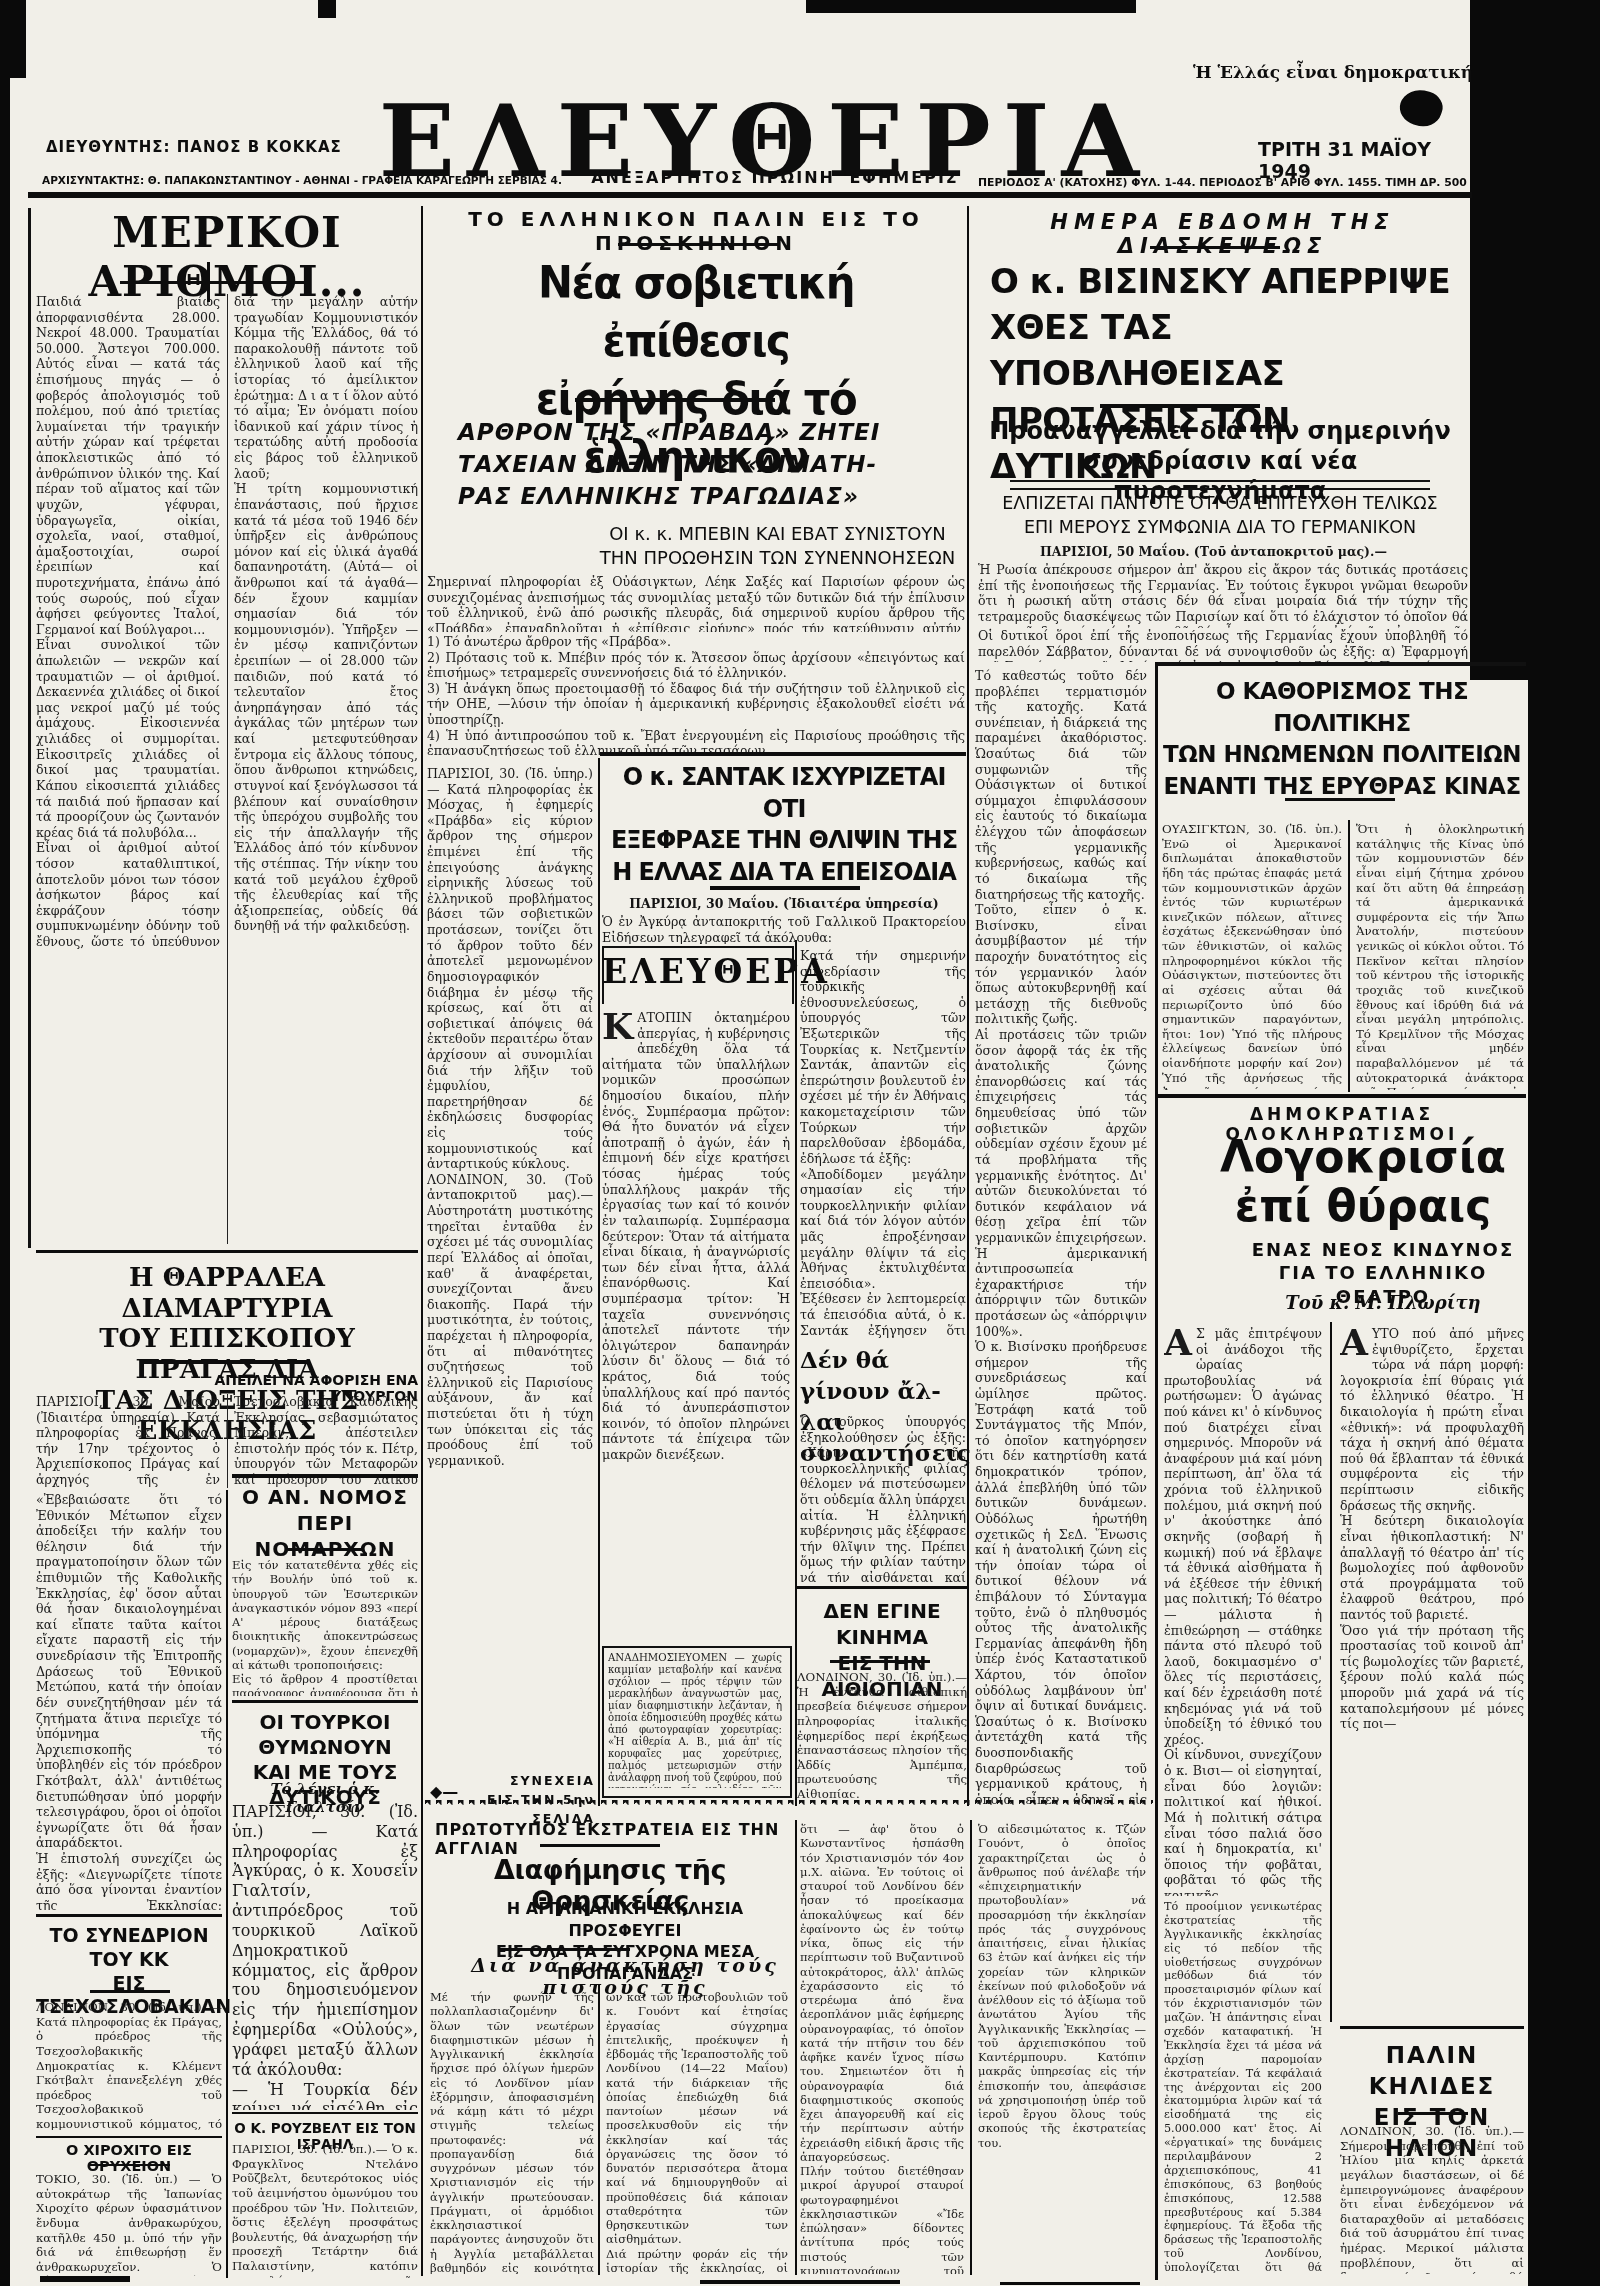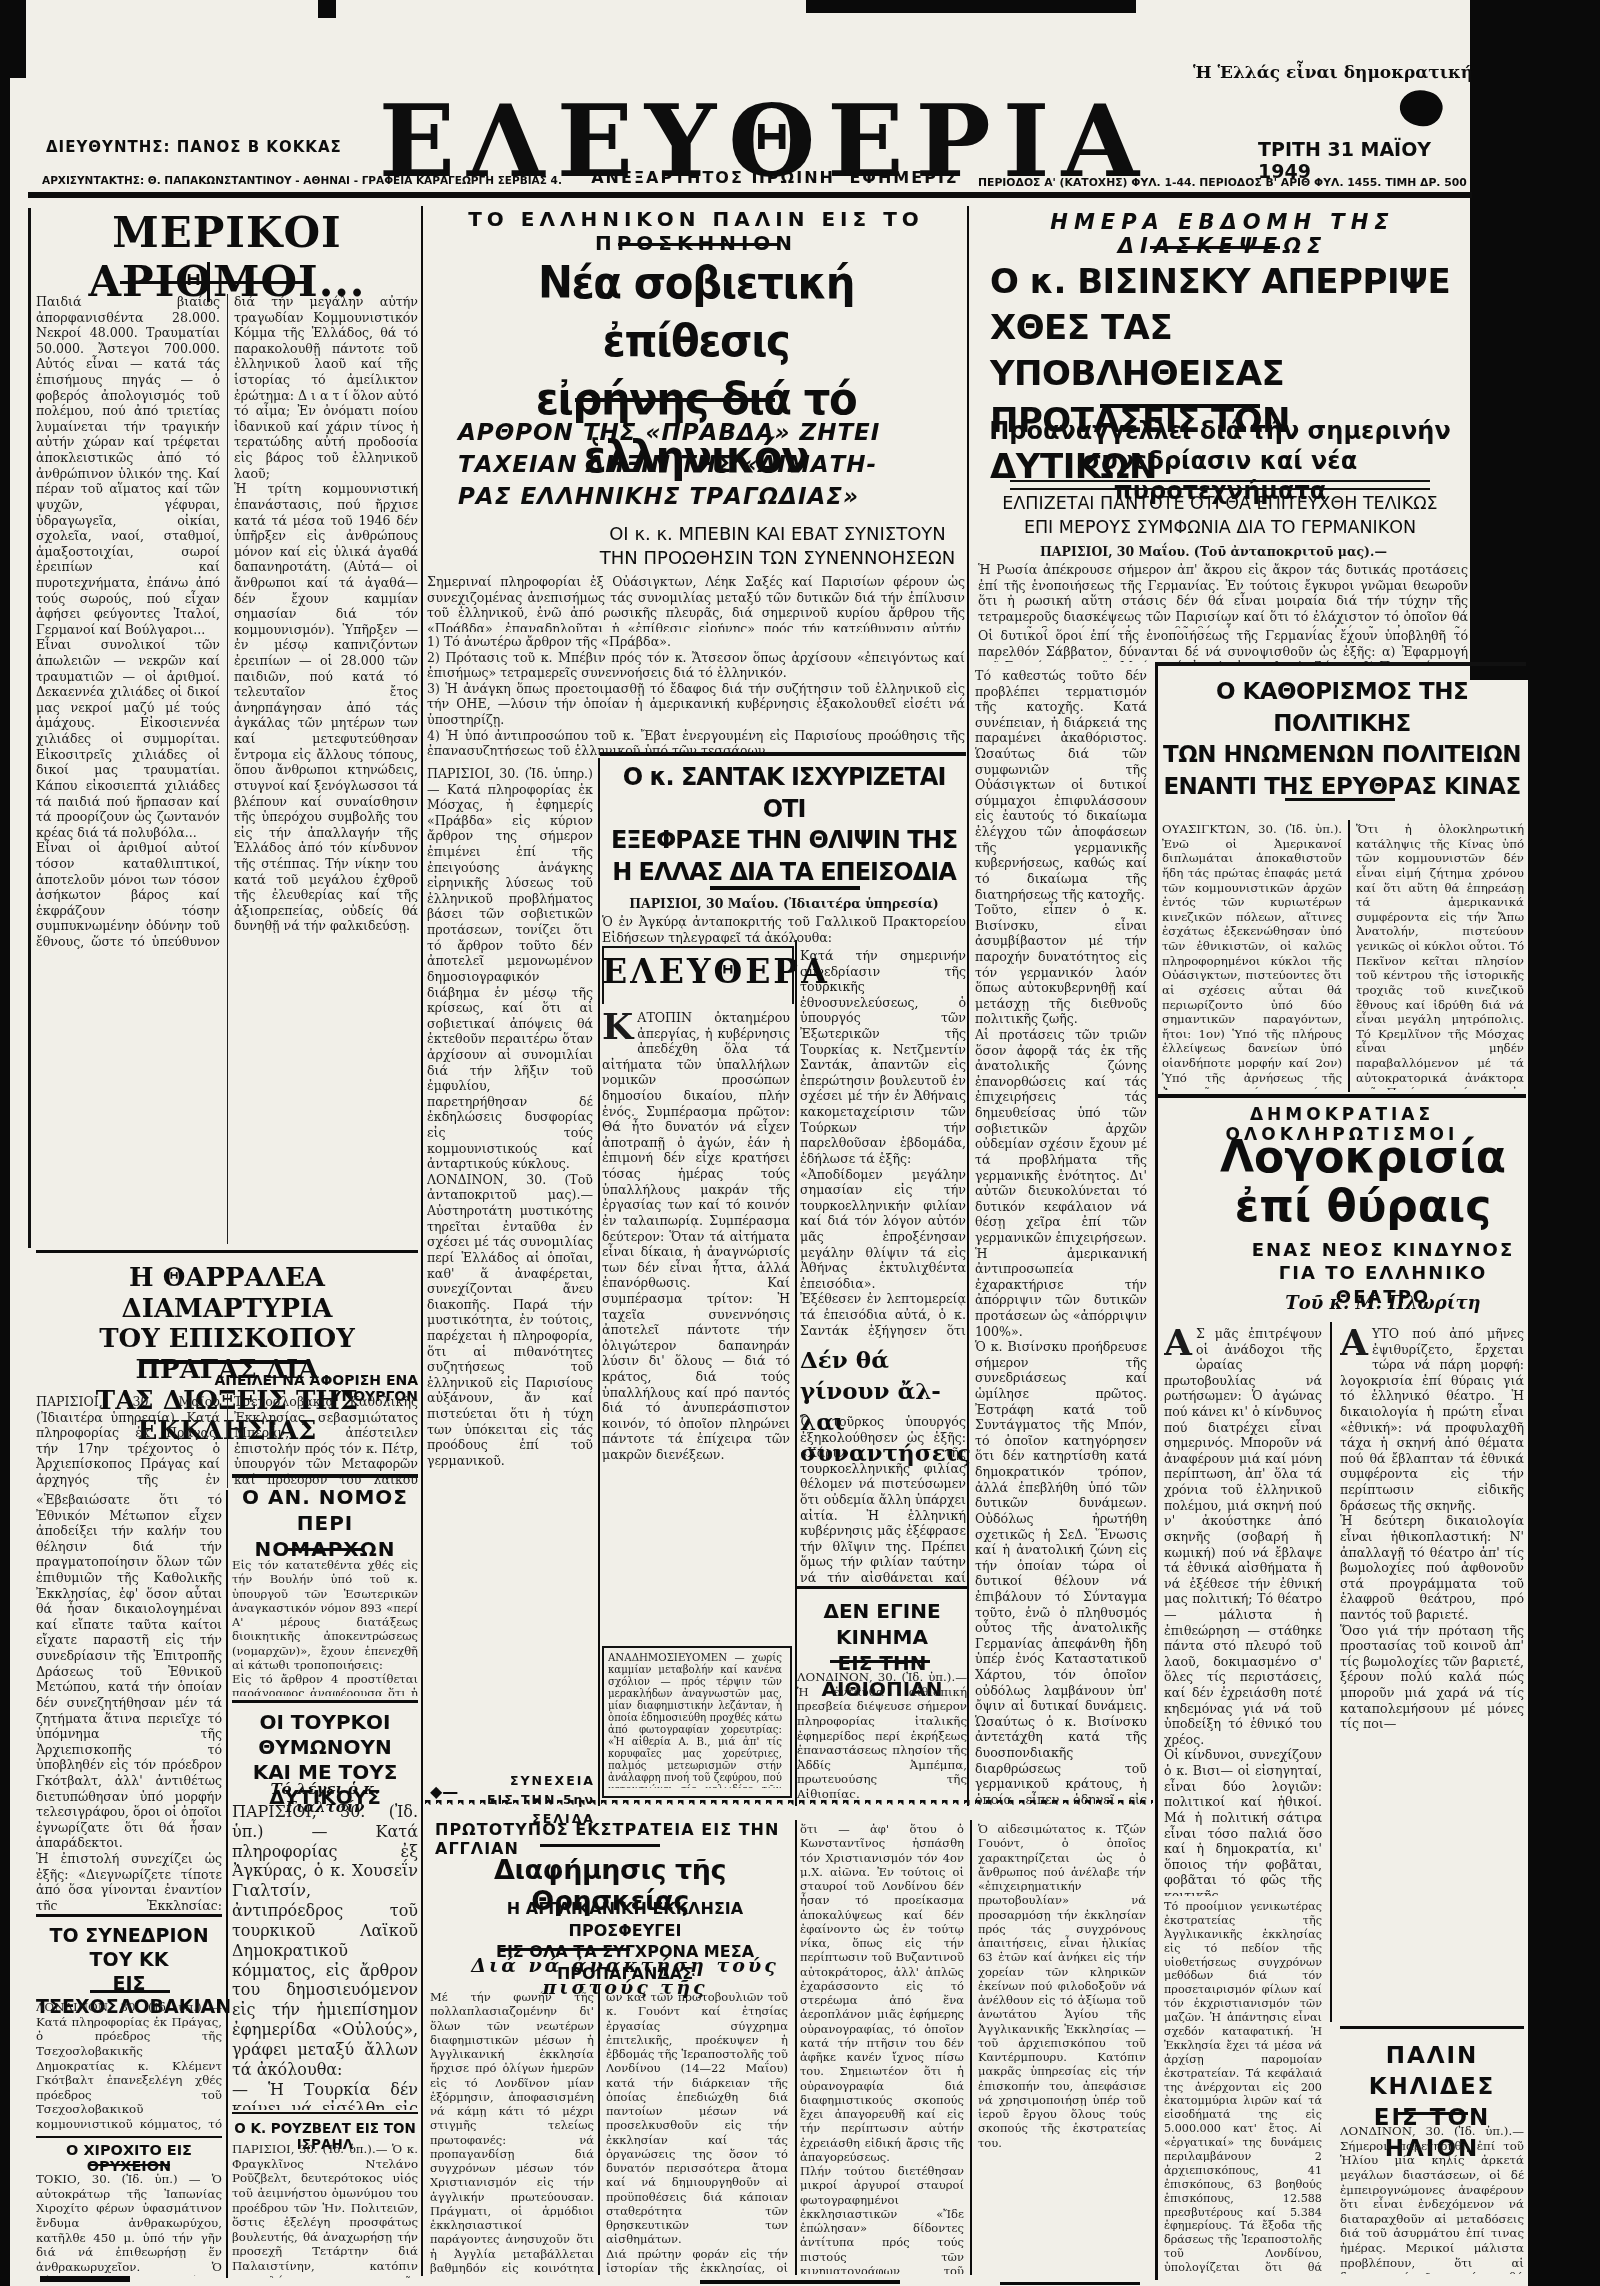--- a/index.html
+++ b/index.html
@@ -159,21 +159,21 @@
 <div class="abs rule" style="left:1150px;top:246px;width:130px;height:3px;"></div>
 <div class="abs h-sans pre" style="left:990px;top:258px;width:470px;font-size:34px;line-height:1.36;letter-spacing:-0.5px;">Ο κ. ΒΙΣΙΝΣΚΥ ΑΠΕΡΡΙΨΕ
 ΧΘΕΣ ΤΑΣ ΥΠΟΒΛΗΘΕΙΣΑΣ
 ΠΡΟΤΑΣΕΙΣ ΤΩΝ ΔΥΤΙΚΩΝ</div>
 <div class="abs rule" style="left:1100px;top:404px;width:160px;height:4px;"></div>
 <div class="abs h-sans ctr pre" style="left:985px;top:416px;width:470px;font-size:24px;line-height:1.25;">Προαναγγέλλει διά τήν σημερινήν
 συνεδρίασιν καί νέα πυροτεχνήματα</div>
 <div class="abs" style="left:1010px;top:480px;width:420px;height:6px;border-top:2px solid #111;border-bottom:2px solid #111;"></div>
 <div class="abs h-sans ctr pre" style="left:985px;top:492px;width:470px;font-size:17.5px;line-height:1.35;font-weight:normal;">ΕΛΠΙΖΕΤΑΙ ΠΑΝΤΟΤΕ ΟΤΙ ΘΑ ΕΠΙΤΕΥΧΘΗ ΤΕΛΙΚΩΣ
 ΕΠΙ ΜΕΡΟΥΣ ΣΥΜΦΩΝΙΑ ΔΙΑ ΤΟ ΓΕΡΜΑΝΙΚΟΝ</div>
-<div class="abs dateline" style="position:absolute;left:1040px;top:544px;width:400px;">ΠΑΡΙΣΙΟΙ, 30 Μαΐου. (Τοῦ ἀνταποκριτοῦ μας).—</div>
+<div class="abs dateline" style="position:absolute;left:1040px;top:544px;width:400px;">ΠΑΡΙΣΙΟΙ, 50 Μαΐου. (Τοῦ ἀνταποκριτοῦ μας).—</div>
 <div class="abs bt" style="left:978px;top:562px;width:490px;height:66px;">Ἡ Ρωσία ἀπέκρουσε σήμερον ἀπ' ἄκρου εἰς ἄκρον τάς δυτικάς προτάσεις ἐπί τῆς ἑνοποιήσεως τῆς Γερμανίας. Ἐν τούτοις ἔγκυροι γνῶμαι θεωροῦν ὅτι ἡ ρωσική αὕτη στάσις δέν θά εἶναι μοιραία διά τήν τύχην τῆς τετραμεροῦς διασκέψεως τῶν Παρισίων καί ὅτι τό ἐλάχιστον τό ὁποῖον θά καταστῇ δυνατόν νά ἐπιτευχθῇ θά εἶναι συμφωνία ἐπί τῆς οἰκονομικῆς ἑνότητος τῆς Γερμανίας. Σχετικῶς τονίζεται ἐπίσης ὅτι ἡ σοβιετική πολιτική δέν εἶπεν ἀκόμη τήν τελευταίαν της λέξιν.</div>
 <div class="abs bt" style="left:978px;top:628px;width:490px;height:34px;overflow:hidden;">Οἱ δυτικοί ὅροι ἐπί τῆς ἑνοποιήσεως τῆς Γερμανίας ἔχουν ὑποβληθῆ τό παρελθόν Σάββατον, δύνανται δέ νά συνοψισθοῦν ὡς ἑξῆς: α) Ἐφαρμογή τοῦ Συντάγματος τῆς Μπόν καί εἰς τήν ἀνατολικήν ζώνην. β) Παραχώρησις πολιτικῶν καί ἀτομικῶν ἐλευθεριῶν εἰς τήν ἀνατολικήν ζώνην. γ) Καθεστώς τετραμεροῦς κατοχῆς διάφορον τῶν στρατιωτικῶν διοικήσεων. δ) Ἀπαγόρευσις ἐπανορθώσεων ἐκ τῆς τρεχούσης παραγωγῆς.</div>
 <div class="abs bt" style="left:975px;top:668px;width:172px;height:1136px;">Τό καθεστώς τοῦτο δέν προβλέπει τερματισμόν τῆς κατοχῆς. Κατά συνέπειαν, ἡ διάρκειά της παραμένει ἀκαθόριστος. Ὡσαύτως διά τῶν συμφωνιῶν τῆς Οὐάσιγκτων οἱ δυτικοί σύμμαχοι ἐπιφυλάσσουν εἰς ἑαυτούς τό δικαίωμα ἐλέγχου τῶν ἀποφάσεων τῆς γερμανικῆς κυβερνήσεως, καθώς καί τό δικαίωμα τῆς διατηρήσεως τῆς κατοχῆς.
 Τοῦτο, εἶπεν ὁ κ. Βισίνσκυ, εἶναι ἀσυμβίβαστον μέ τήν παροχήν δυνατότητος εἰς τόν γερμανικόν λαόν ὅπως αὐτοκυβερνηθῇ καί μετάσχῃ τῆς διεθνοῦς πολιτικῆς ζωῆς.
 Αἱ προτάσεις τῶν τριῶν ὅσον ἀφορᾷ τάς ἐκ τῆς ἀνατολικῆς ζώνης ἐπανορθώσεις καί τάς ἐπιχειρήσεις τάς δημευθείσας ὑπό τῶν σοβιετικῶν ἀρχῶν οὐδεμίαν σχέσιν ἔχουν μέ τά προβλήματα τῆς γερμανικῆς ἑνότητος. Δι' αὐτῶν διευκολύνεται τό δυτικόν κεφάλαιον νά θέσῃ χεῖρα ἐπί τῶν γερμανικῶν ἐπιχειρήσεων.
 Ἡ ἀμερικανική ἀντιπροσωπεία ἐχαρακτήρισε τήν ἀπόρριψιν τῶν δυτικῶν προτάσεων ὡς «ἀπόρριψιν 100%».
 Ὁ κ. Βισίνσκυ προήδρευσε σήμερον τῆς συνεδριάσεως καί ὡμίλησε πρῶτος. Ἐστράφη κατά τοῦ Συντάγματος τῆς Μπόν, τό ὁποῖον κατηγόρησεν ὅτι δέν κατηρτίσθη κατά δημοκρατικόν τρόπον, ἀλλά ἐπεβλήθη ὑπό τῶν δυτικῶν δυνάμεων. Οὐδόλως ἠρωτήθη σχετικῶς ἡ ΣεΔ. Ἕνωσις καί ἡ ἀνατολική ζώνη εἰς τήν ὁποίαν τώρα οἱ δυτικοί θέλουν νά ἐπιβάλουν τό Σύνταγμα τοῦτο, ἐνῶ ὁ πληθυσμός οὗτος τῆς ἀνατολικῆς Γερμανίας ἀπεφάνθη ἤδη ὑπέρ ἑνός Καταστατικοῦ Χάρτου, τόν ὁποῖον οὐδόλως λαμβάνουν ὑπ' ὄψιν αἱ δυτικαί δυνάμεις. Ὡσαύτως ὁ κ. Βισίνσκυ ἀντετάχθη κατά τῆς δυοσπονδιακῆς διαρθρώσεως τοῦ γερμανικοῦ κράτους, ἡ ὁποία εἶπεν ὁδηγεῖ εἰς κατατεμαχισμόν τῆς Γερμανίας καί ἀντιβαίνει πρός τά συμφωνηθέντα εἰς Πότσδαμ, ὅπου ἐγίνετο ἁπλῶς λόγος περί ἀποτροπῆς τῆς ἀναβιώσεως τοῦ χιτλερικοῦ συγκεντρωτισμοῦ.</div>
 
 <div class="abs" style="left:1158px;top:662px;width:368px;height:152px;border-top:4px solid #111;"></div>
 <div class="abs h-sans ctr pre" style="left:1160px;top:676px;width:364px;font-size:23px;line-height:1.38;letter-spacing:-0.5px;">Ο ΚΑΘΟΡΙΣΜΟΣ ΤΗΣ ΠΟΛΙΤΙΚΗΣ

